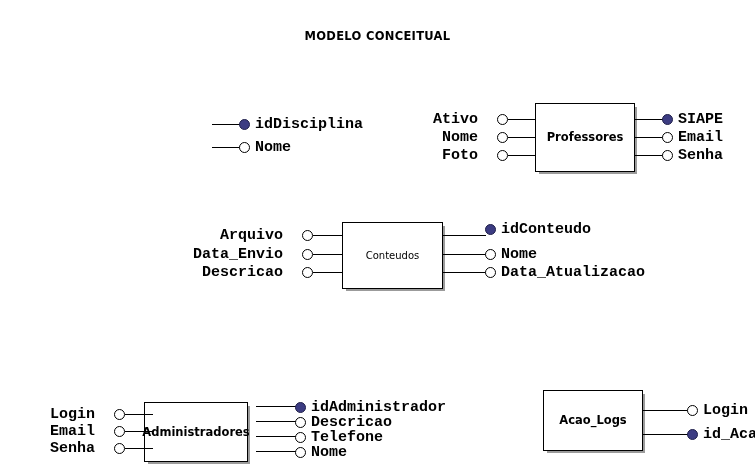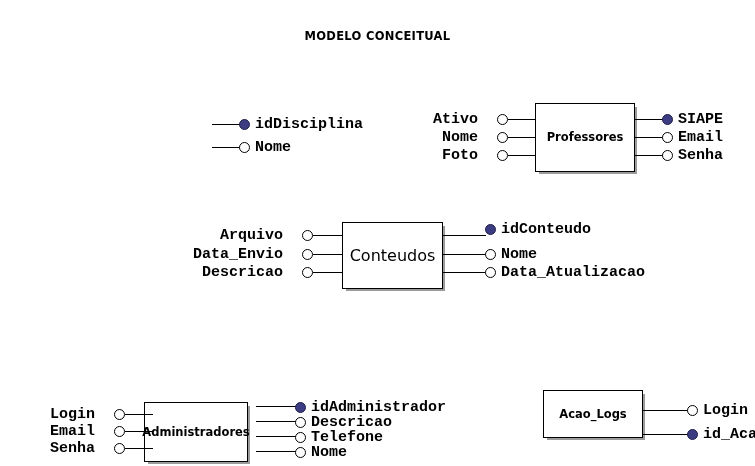--- a/index.html
+++ b/index.html
@@ -49,21 +49,21 @@
   }
   .entity-name {
     font-size: 11.5px;
     font-weight: bold;
     white-space: nowrap;
     text-align: center;
     line-height: 1.1;
   }
   .entity-name.plain {
     font-weight: normal;
-    font-size: 16px;
+    font-size: 10px;
     text-align: center;
   }
 
   
   .connector {
     position: absolute;
     height: 0;
     border-top: 1.4px solid #000000;
   }
 
@@ -228,21 +228,21 @@
   </div>
   <div class="attr right-side" style="left:295px; top:430px;">
     <span class="attr-circle"></span>
     <span class="attr-label">Telefone</span>
   </div>
   <div class="attr right-side" style="left:295px; top:445px;">
     <span class="attr-circle"></span>
     <span class="attr-label">Nome</span>
   </div>
 
-  <div class="entity-box" style="left:543px; top:390px; width:100px; height:48px;">
+  <div class="entity-box" style="left:543px; top:390px; width:100px; height:61px;">
     <span class="entity-name">Acao_Logs</span>
   </div>
   <div class="connector" style="left:643px; top:410px; width:45px;"></div>
   <div class="connector" style="left:643px; top:434px; width:45px;"></div>
   <div class="attr right-side" style="left:687px; top:403px;">
     <span class="attr-circle"></span>
     <span class="attr-label">Login</span>
   </div>
   <div class="attr right-side" style="left:687px; top:427px;">
     <span class="attr-circle key"></span>

